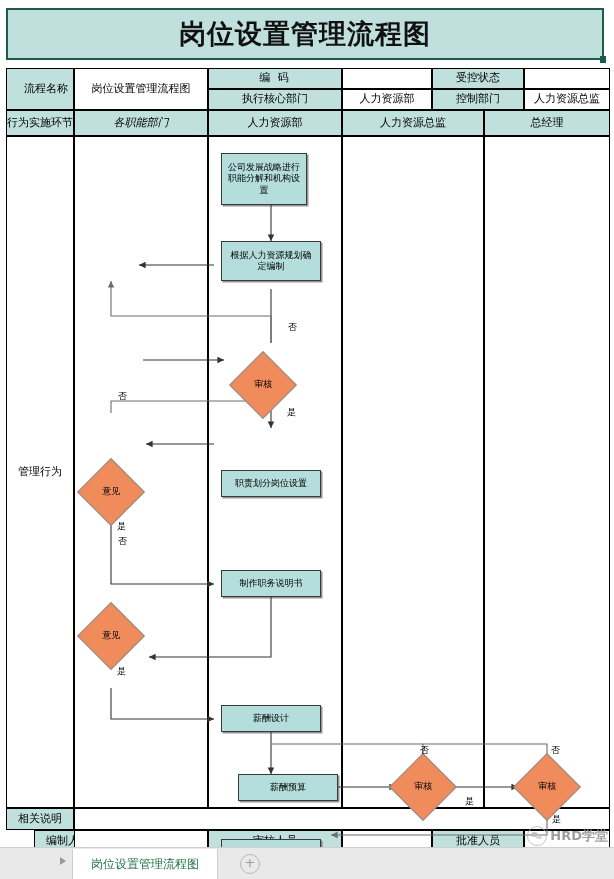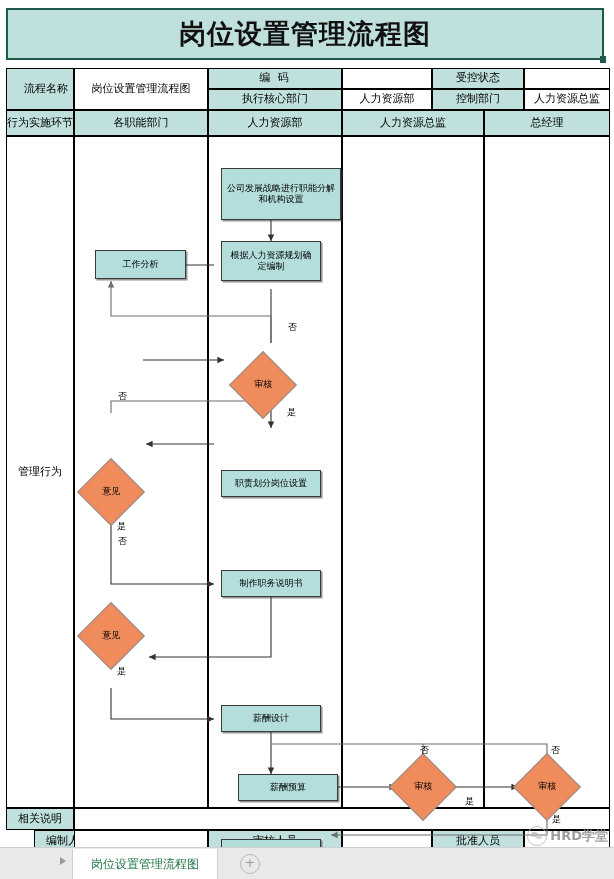--- a/index.html
+++ b/index.html
@@ -114,21 +114,21 @@
   <div class="cell white" style="left:336px;top:0;width:90px;height:21px;"></div>
   <div class="cell hdr" style="left:426px;top:0;width:92px;height:21px;">受控状态</div>
   <div class="cell white" style="left:518px;top:0;width:86px;height:21px;"></div>
 
   <div class="cell hdr" style="left:202px;top:21px;width:134px;height:21px;">执行核心部门</div>
   <div class="cell white" style="left:336px;top:21px;width:90px;height:21px;">人力资源部</div>
   <div class="cell hdr" style="left:426px;top:21px;width:92px;height:21px;">控制部门</div>
   <div class="cell white" style="left:518px;top:21px;width:86px;height:21px;">人力资源总监</div>
 
   <div class="cell hdr" style="left:0;top:42px;width:68px;height:26px;">行为实施环节</div>
-  <div class="cell hdr" style="left:68px;top:42px;width:134px;height:26px;">各职能部门</div>
+  <div class="cell hdr" style="left:68px;top:42px;width:134px;height:26px;font-style:italic;">各职能部门</div>
   <div class="cell hdr" style="left:202px;top:42px;width:134px;height:26px;">人力资源部</div>
   <div class="cell hdr" style="left:336px;top:42px;width:142px;height:26px;">人力资源总监</div>
   <div class="cell white" style="left:0;top:68px;width:68px;height:672px;">管理行为</div>
 
   <div class="cell hdr" style="left:478px;top:42px;width:126px;height:26px;">总经理</div>
   <div class="cell white" style="left:68px;top:68px;width:134px;height:672px;"></div>
   <div class="cell white" style="left:202px;top:68px;width:134px;height:672px;"></div>
   <div class="cell white" style="left:336px;top:68px;width:142px;height:672px;"></div>
   <div class="cell white" style="left:478px;top:68px;width:126px;height:672px;"></div>
 
@@ -186,31 +186,28 @@
       <path d="M105,558 L105,548"></path>
 
       <path d="M417,692 L417,676 L265,676"></path>
 
       <path d="M541,692 L541,676 L417,676"></path>
 
       <path d="M541,746 L541,767 L325,767" marker-end="url(#ahg)"></path>
     </g>
   </svg>
 
-  <div class="node proc" style="left:215px;top:85px;width:120px;height:52px;padding:1px 5px;margin-top:15px;">
+  <div class="node proc" style="left:215px;top:85px;width:86px;height:52px;padding:1px 5px;">
     <span>公司发展战略进行职能分解和机构设置</span>
   </div>
 
   <div class="node proc" style="left:215px;top:173px;width:100px;height:40px;padding:0 5px;">
     <span>根据人力资源规划确定编制</span>
   </div>
 
-  <div class="node proc" style="left:89px;top:182px;width:91px;height:29px;">
-    <span>工作分析</span>
-  </div>
 
   <div class="node dec" style="left:233px;top:293px;width:48px;height:48px;">
     <span>审核</span>
   </div>
 
   <div class="node dec" style="left:81px;top:400px;width:48px;height:48px;">
     <span>意见</span>
   </div>
 
   <div class="node proc" style="left:215px;top:362px;width:100px;height:27px;margin-top:40px;">

